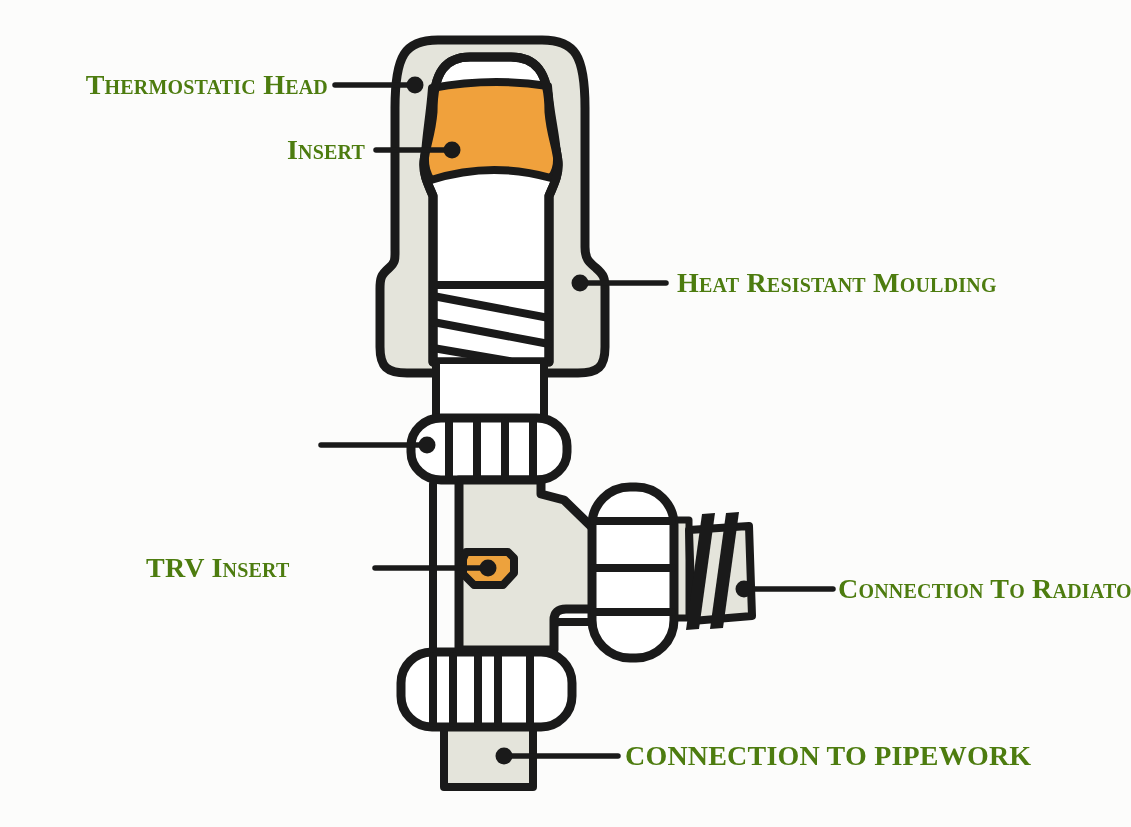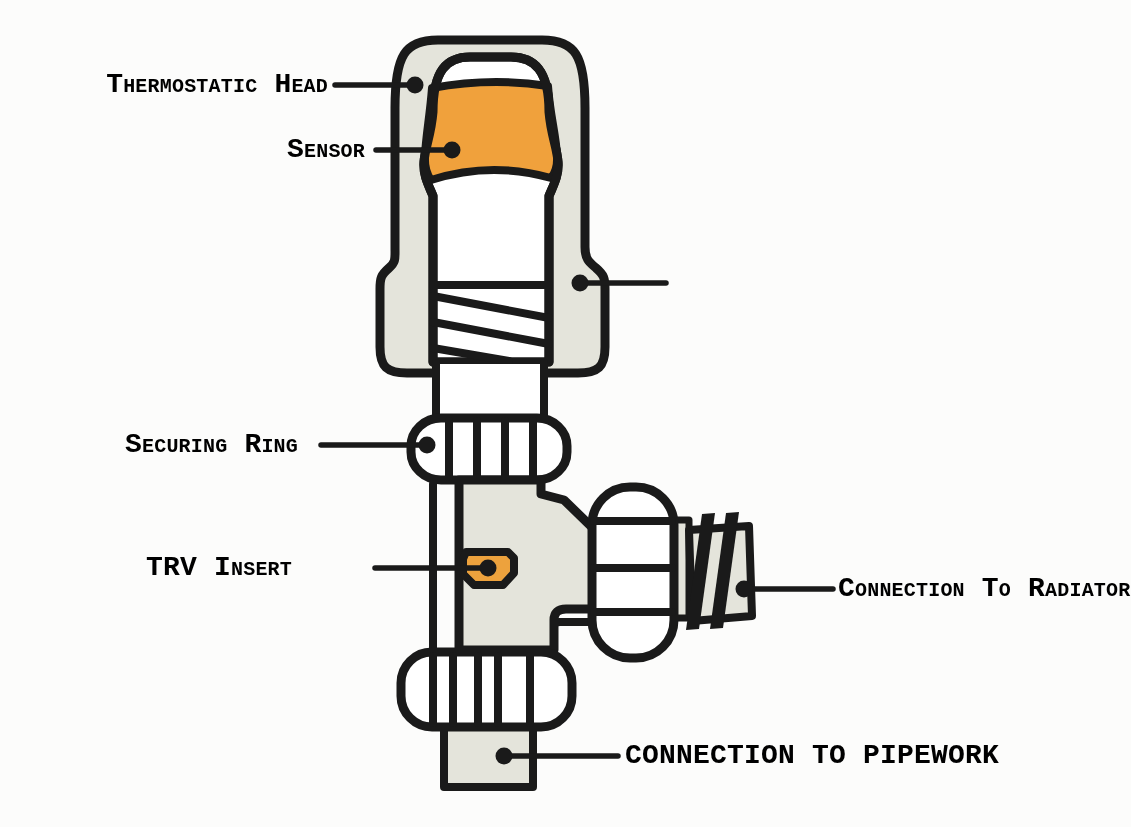--- a/index.html
+++ b/index.html
@@ -7,26 +7,26 @@
     width:1131px;height:827px;
     background:#fcfcfb;
     font-family:"Liberation Serif", serif;
     position:relative;
     overflow:hidden;
   }
   .stage{position:absolute;left:0;top:0;width:1131px;height:827px;}
   .stage svg{position:absolute;left:0;top:0;}
   .label{
     position:absolute;
-    font-family:Liberation Mono, monospace;
+    font-family:Liberation Serif, serif;
     font-variant:small-caps;
     font-weight:600;
     font-size:28px;
     line-height:38px;
-    color:#000000;
+    color:#4d7c0f;
     letter-spacing:.2px;
     white-space:nowrap;
   }
   .label.allcaps{font-variant:normal;font-size:28px;line-height:30px;}
   .lbl-thermostatic-head{left:48px;top:66px;width:280px;text-align:right;}
   .lbl-sensor{left:165px;top:131px;width:200px;text-align:right;}
   .lbl-heat-resistant-moulding{left:677px;top:264px;}
   .lbl-securing-ring{left:78px;top:426px;width:220px;text-align:right;}
   .lbl-trv-insert{left:146px;top:549px;width:220px;}
   .lbl-connection-to-radiator{left:838px;top:570px;}
@@ -155,24 +155,24 @@
       <circle cx="580" cy="283" r="8.5"></circle>
       <circle cx="427" cy="445" r="8.5"></circle>
       <circle cx="488" cy="568" r="8.5"></circle>
       <circle cx="744" cy="589" r="8.5"></circle>
       <circle cx="504" cy="756" r="8.5"></circle>
     </g>
   </svg>
 
   <div class="label lbl-thermostatic-head">Thermostatic Head</div>
 
-  <div class="label lbl-sensor">Sensor</div>
+  <div class="label lbl-sensor">Insert</div>
 
+  <div class="label lbl-heat-resistant-moulding">Heat Resistant Moulding</div>
 
-  <div class="label lbl-securing-ring">Securing Ring</div>
 
   <div class="label lbl-trv-insert">TRV Insert</div>
 
   <div class="label lbl-connection-to-radiator">Connection To Radiator</div>
 
   <div class="label allcaps lbl-connection-to-pipework">CONNECTION TO PIPEWORK</div>
 
 </div>
 
 </body></html>

